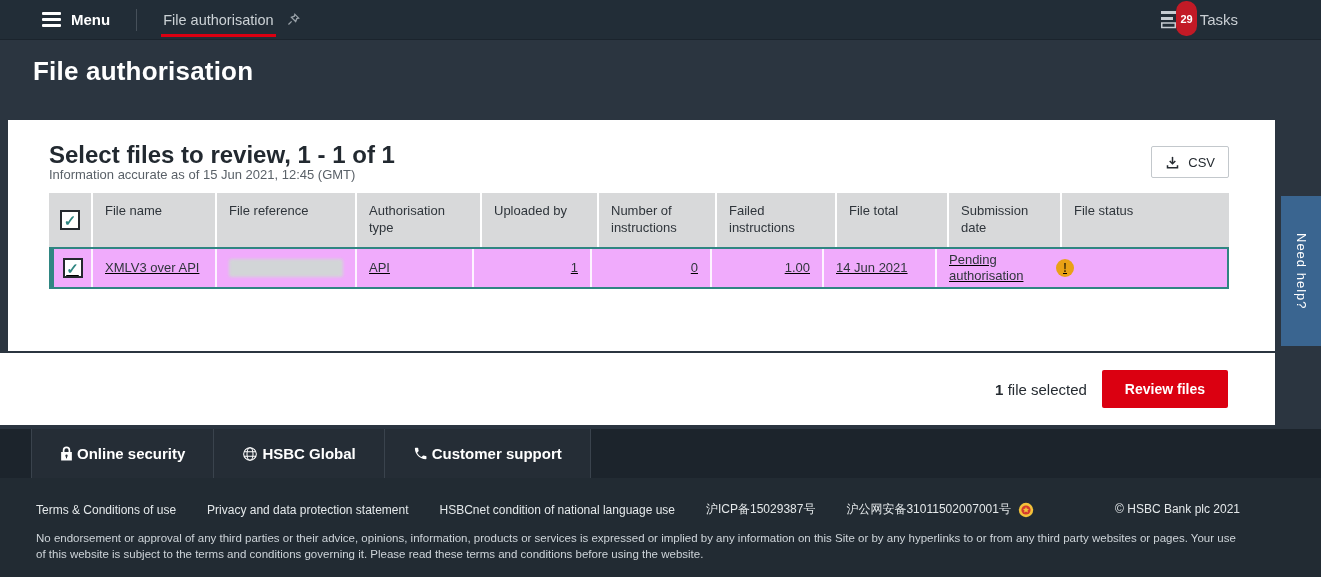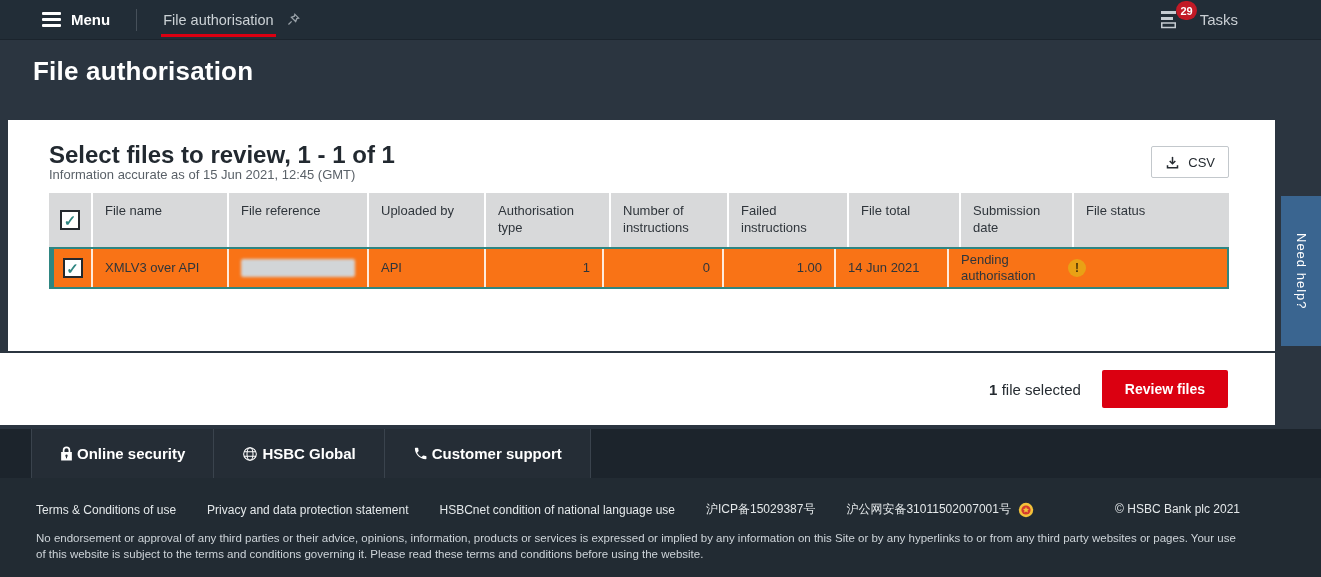--- a/index.html
+++ b/index.html
@@ -12,45 +12,45 @@
   .hamburger { margin-left:42px; width:19px; height:15px; display:flex; flex-direction:column; justify-content:space-between; cursor:pointer; }
   .hamburger span { display:block; height:3px; background:#ffffff; border-radius:1px; }
   .menu-label { margin-left:10px; color:#ffffff; font-weight:bold; font-size:15px; }
   .topbar-divider { width:1px; height:22px; background:#46505a; margin:0 26px; }
   .top-tab { position:relative; height:40px; display:flex; align-items:center; }
   .top-tab .tab-label { color:#ccd2d6; font-size:14.5px; }
   .top-tab::after { content:""; position:absolute; left:-2px; right:-2px; bottom:3px; height:3px; background:#db0011; }
   .pin { margin-left:12px; display:flex; align-items:center; }
   .top-right { margin-left:auto; margin-right:83px; display:flex; align-items:center; }
   .tasks-icon-wrap { position:relative; width:23px; height:19px; }
-  .tasks-badge { position:absolute; top:-9px; right:-13px; min-width:19px; height:19px; padding:0 4px;
+  .tasks-badge { position:absolute; top:-9px; right:-13px; min-width:19px; height:35px; padding:0 4px;
                  background:#c21a26; border-radius:10px; color:#fff; font-size:11px; font-weight:bold;
                  display:flex; align-items:center; justify-content:center; }
   .tasks-label { margin-left:16px; color:#c9ced3; font-size:15px; }
 
   
   .page-title { position:absolute; left:33px; top:56px; color:#ffffff; font-size:26px; font-weight:bold; letter-spacing:.2px; }
 
   
   .card { position:absolute; left:8px; top:120px; width:1267px; height:231px; background:#ffffff; }
   .card-heading { position:absolute; left:41px; top:21px; font-size:24px; font-weight:bold; color:#222930; }
   .card-sub { position:absolute; left:41px; top:47px; font-size:13px; color:#5a6168; }
   .csv-btn { position:absolute; right:46px; top:26px; height:32px; padding:0 13px; background:#fff;
              border:1px solid #c3c8cc; border-radius:2px; display:flex; align-items:center; gap:8px;
              font-size:13px; color:#252b31; cursor:pointer; }
 
   
   .tbl { position:absolute; left:41px; top:73px; width:1180px; }
   .thead { display:flex; height:54px; background:#d8d9da; }
   .th { border-right:2px solid #ffffff; padding:10px 12px; font-size:13px; color:#2f353b; line-height:1.3; }
   .th:last-child { border-right:none; }
-  .c0{width:44px} .c1{width:136px} .c2{width:140px} .c3{width:125px} .c4{width:117px}
+  .c0{width:44px} .c1{width:124px} .c2{width:140px} .c3{width:125px} .c4{width:117px}
   .c5{width:118px} .c6{width:120px} .c7{width:112px} .c8{width:113px} .c9{width:151px}
   .th.c0 { display:flex; align-items:center; justify-content:center; padding:0; }
-  .trow { display:flex; height:42px; background:#f97316; border:2px solid #2f8682; border-left:5px solid #2f8682; cursor:pointer; }
+  .trow { display:flex; height:42px; background:#f0abfc; border:2px solid #2f8682; border-left:5px solid #2f8682; cursor:pointer;text-decoration:underline; }
   .td { display:flex; align-items:center; padding:2px 12px; font-size:13px; color:#2f353b; line-height:1.25;
         border-right:2px solid rgba(255,255,255,.85); }
   .td:last-child { border-right:none; }
   .trow .c0 { width:39px; justify-content:center; padding:0; }
   .trow .c9 { width:149px; }
   .td.num { justify-content:flex-end; }
   .checkbox { width:20px; height:20px; background:#fff; border:2px solid #24292e; display:flex;
               align-items:center; justify-content:center; cursor:pointer; }
   .checkbox::after { content:"\2713"; color:#2f8682; font-size:15px; font-weight:bold; line-height:1; }
   .redacted { width:118px; height:18px; background:#d2d5d7; border-radius:2px; filter:blur(1.5px); }
@@ -58,21 +58,21 @@
                display:flex; align-items:center; justify-content:center; }
   .warn-icon::after { content:"!"; color:#4a3406; font-size:12px; font-weight:bold; }
 
   
   .need-help { position:absolute; left:1281px; top:196px; width:40px; height:150px; background:#3a6590;
                display:flex; align-items:center; justify-content:center; cursor:pointer; }
   .need-help span { writing-mode:vertical-rl; color:#ffffff; font-size:13px; letter-spacing:1px; }
 
   
   .action-bar { position:absolute; left:0; top:353px; width:1275px; height:72px; background:#ffffff;
-                display:flex; align-items:center; justify-content:flex-end; gap:21px; padding-right:47px; }
+                display:flex; align-items:center; justify-content:flex-end; gap:15px; padding-right:47px; }
   .selected-text { font-size:15px; color:#252b31; }
   .selected-text b { font-weight:bold; }
   .review-btn { background:#db0011; color:#ffffff; font-weight:bold; font-size:14px; border:none;
                 border-radius:2px; padding:11px 23px; cursor:pointer; font-family:"Liberation Sans", sans-serif; }
 
   
   .quicklinks { position:absolute; left:0; top:429px; width:1321px; height:49px; background:#1c242c; }
   .quicklinks-inner { position:absolute; left:31px; top:0; height:100%; display:flex; }
   .qlink { display:flex; align-items:center; gap:4px; padding:0 28px; background:#252d36;
            border-right:1px solid #3a434d; color:#ffffff; font-size:15px; font-weight:bold; cursor:pointer; }
@@ -135,22 +135,22 @@
       <span>CSV</span>
     </div>
 
     <div class="tbl">
       <div class="thead">
         <div class="th c0">
             <div class="checkbox"></div>
           </div>
         <div class="th c1">File name</div>
         <div class="th c2">File reference</div>
+        <div class="th c3">Authorisation type</div>
         <div class="th c4">Uploaded by</div>
-        <div class="th c3">Authorisation type</div>
         <div class="th c5">Number of instructions</div>
         <div class="th c6">Failed instructions</div>
         <div class="th c7">File total</div>
         <div class="th c8">Submission date</div>
         <div class="th c9">File status</div>
       </div>
       <div class="trow">
         <div class="td c0">
             <div class="checkbox"></div>
           </div>

